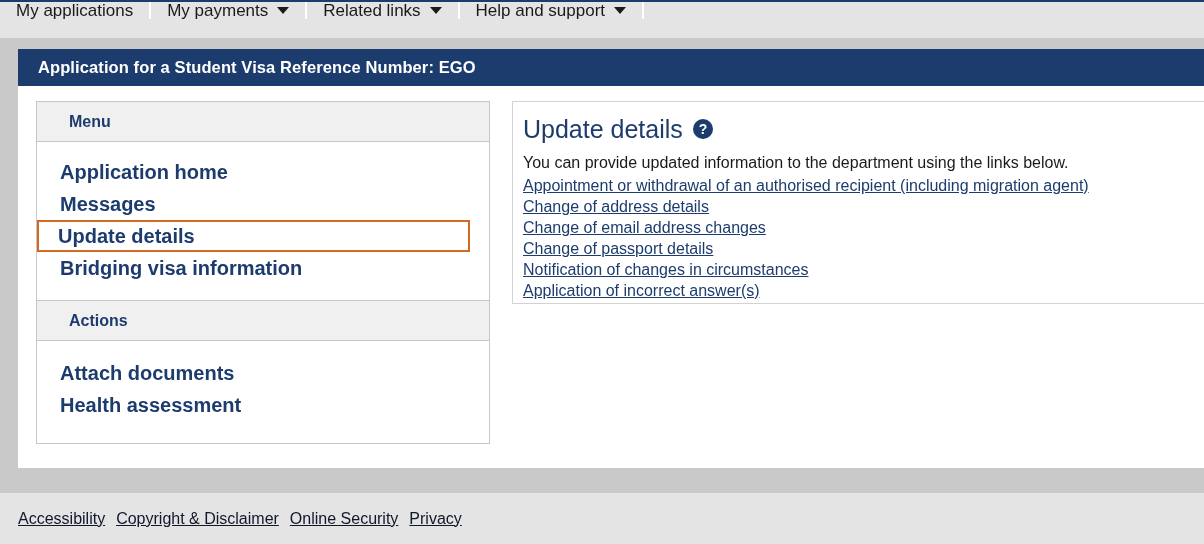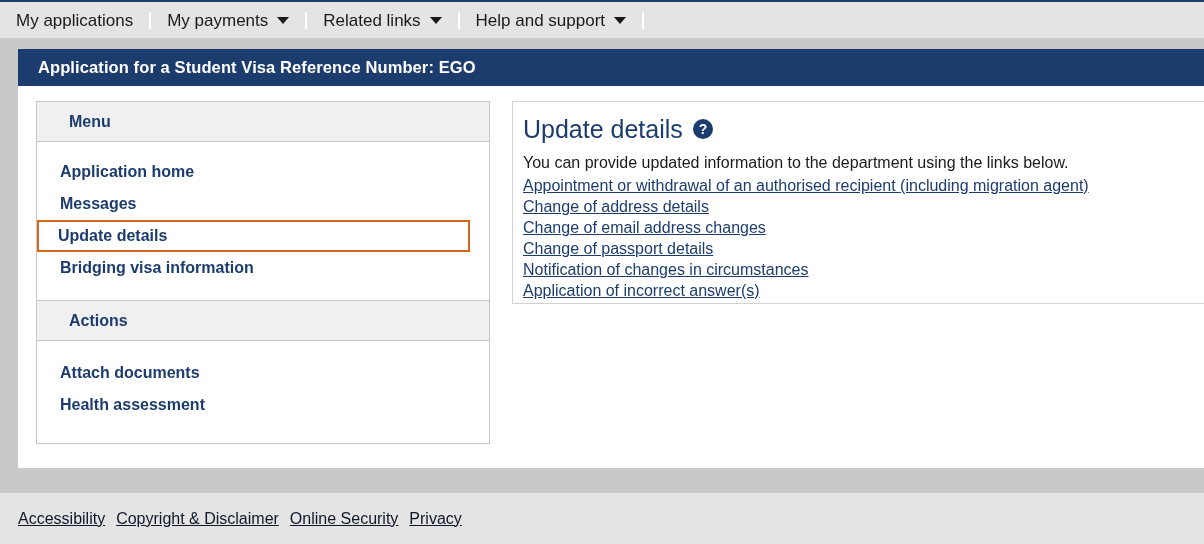--- a/index.html
+++ b/index.html
@@ -18,21 +18,21 @@
   
   .topnav {
     position: absolute;
     top: 0; left: 0;
     width: 1204px;
     height: 38px;
     background: #e4e4e4;
     border-top: 2px solid #1d3c6e;
     box-sizing: border-box;
     display: flex;
-    align-items: center;
+    align-items: flex-start;
   }
   .navitem {
     display: flex;
     align-items: center;
     padding: 0 16px;
     font-size: 17px;
     color: #1a1a1a;
     border-right: 2px solid #ffffff;
     white-space: nowrap;
     cursor: pointer;
@@ -101,21 +101,21 @@
   .panel-head span {
     font-size: 16px;
     font-weight: bold;
     color: #1d3c6e;
   }
   .panel-body {
     padding: 14px 0 16px 0;
   }
   .menulink {
     display: block;
-    font-size: 16px;
+    font-size: 20px;
     font-weight: bold;
     color: #1d3c6e;
     padding: 3px 0 3px 21px;
     line-height: 22px;
     text-decoration: none;
     cursor: pointer;
     box-sizing: border-box;
     border: 2px solid transparent;
     margin: 0 19px 0 0;
   }

